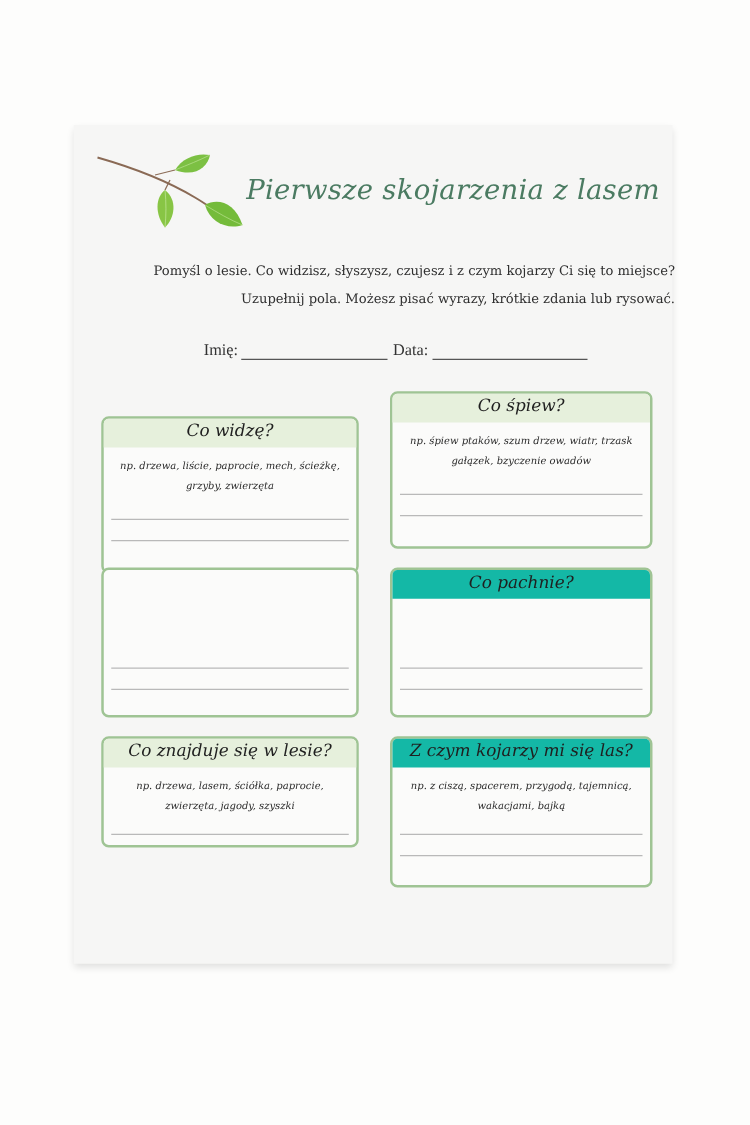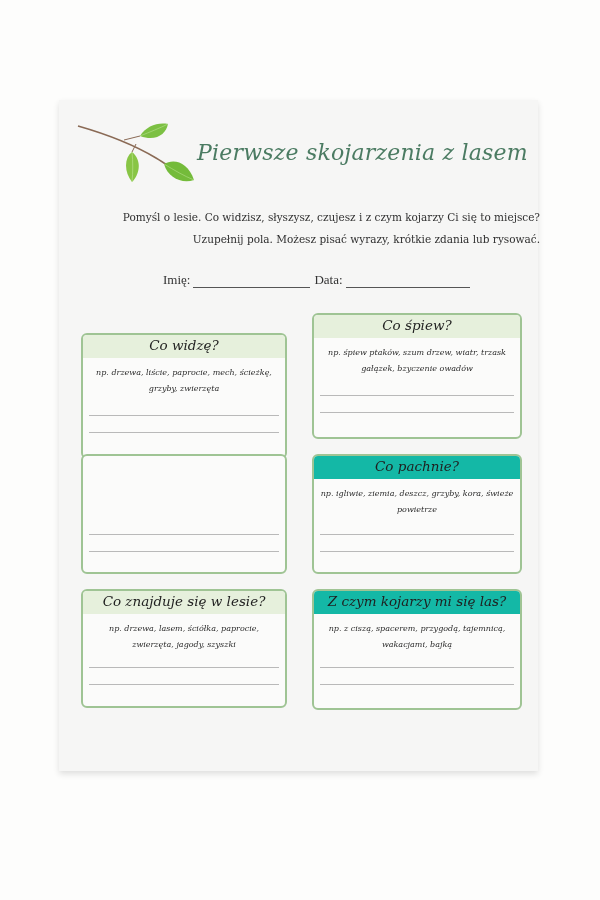--- a/index.html
+++ b/index.html
@@ -159,26 +159,25 @@
   <div class="write-line" style="top:97px;"></div>
 </div>
 
 <div class="card" style="left:81px; top:454px; height:120px;">
   <div class="write-line" style="top:78px;"></div>
   <div class="write-line" style="top:95px;"></div>
 </div>
 
 <div class="card" style="left:312px; top:454px; height:120px; width:210px;">
   <div class="head beige">Co pachnie?</div>
-  <div class="hint">np. igliwie, ziemia, deszcz, grzyby, kora, świeże powietrze</div>
   <div class="write-line" style="top:78px;"></div>
   <div class="write-line" style="top:95px;"></div>
 </div>
 
-<div class="card" style="left:81px; top:589px; height:119px;">
+<div class="card" style="left:81px; top:589px; height:89px;">
   <div class="head green">Co znajduje się w lesie?</div>
   <div class="hint">np. drzewa, lasem, ściółka, paprocie, zwierzęta, jagody, szyszki</div>
   <div class="write-line" style="top:76px;"></div>
   <div class="write-line" style="top:93px;"></div>
 </div>
 
 <div class="card" style="left:312px; top:589px; height:121px; width:210px;">
   <div class="head beige">Z czym kojarzy mi się las?</div>
   <div class="hint">np. z ciszą, spacerem, przygodą, tajemnicą, wakacjami, bajką</div>
   <div class="write-line" style="top:76px;"></div>

